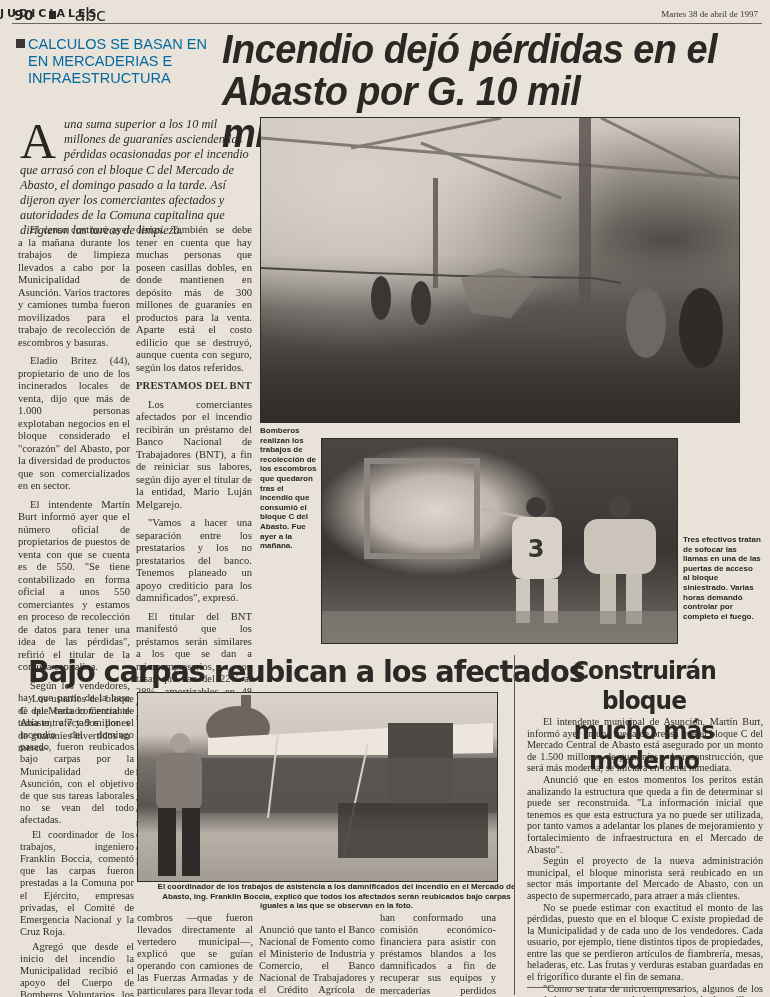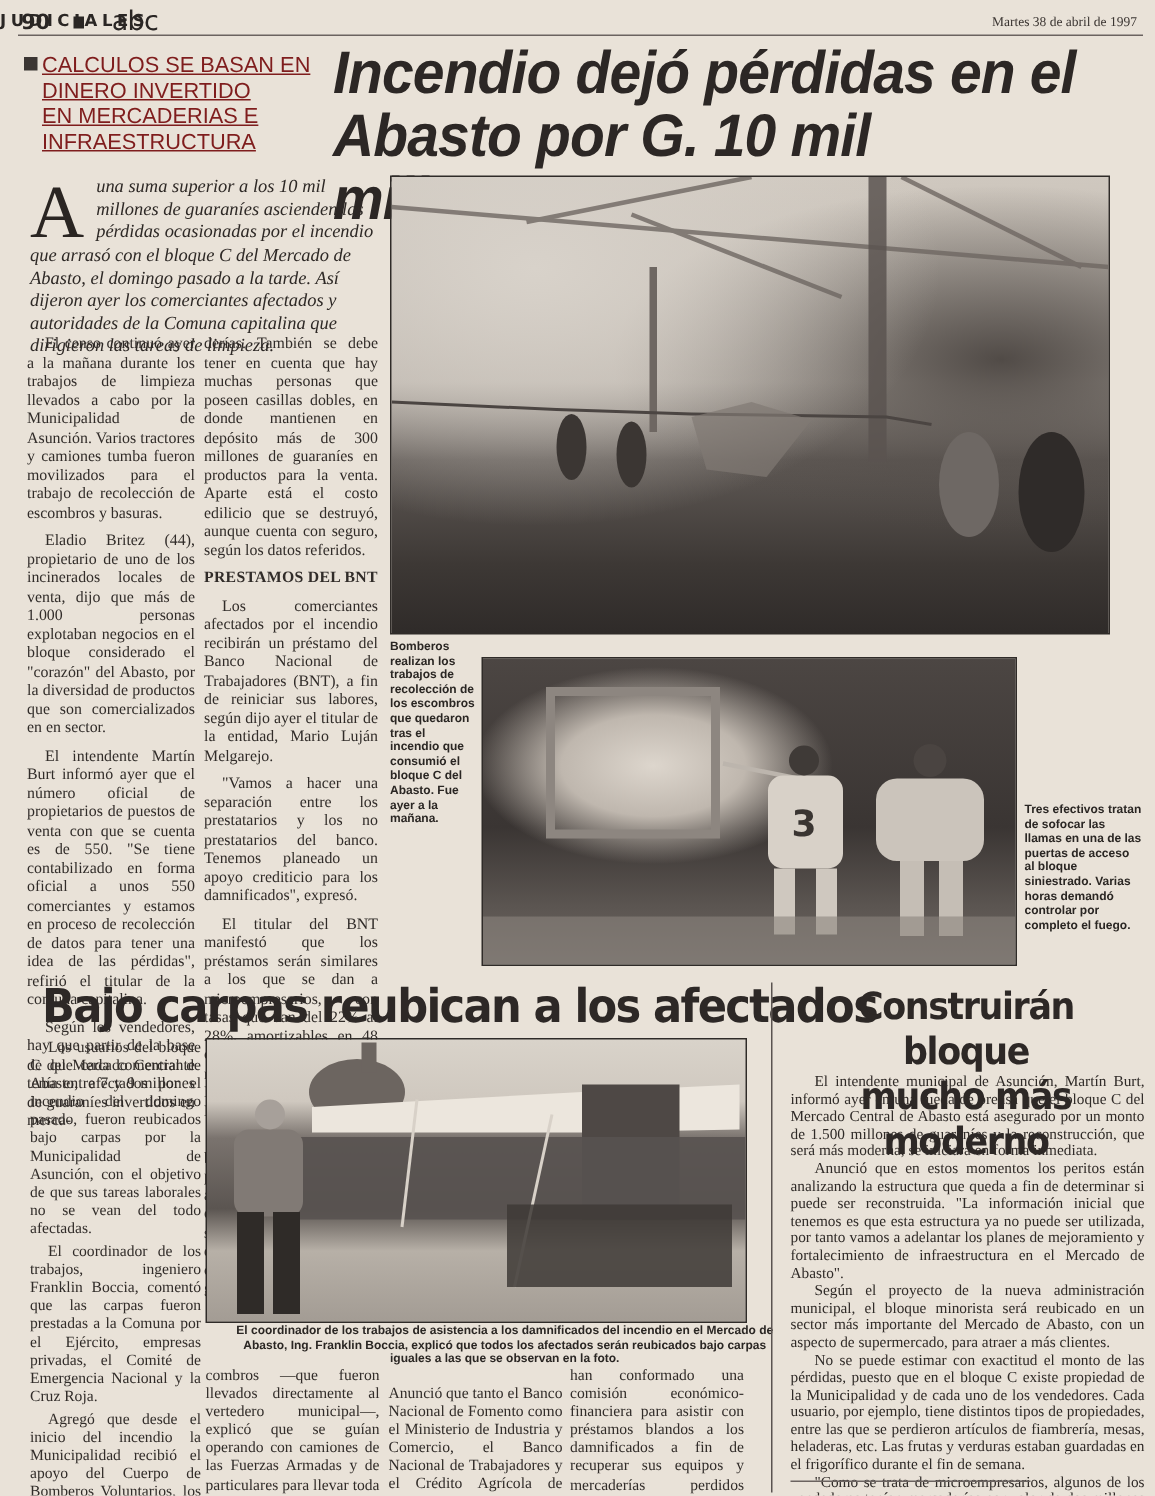--- a/index.html
+++ b/index.html
@@ -12,21 +12,21 @@
   .abs { position: absolute; }
   
   .hdr-left { left: 14px; top: 4px; font-family: "DejaVu Sans", sans-serif; font-weight: bold; font-size: 14px; color: #2a2624; display: flex; align-items: center; gap: 16px; }
   .hdr-left .sq { width: 7px; height: 8px; background: #2a2624; display: inline-block; }
   .hdr-left .logo { font-size: 18px; font-weight: normal; letter-spacing: -0.5px; margin-left: 2px; }
   .hdr-section { left: 0; width: 770px; top: 7px; font-family: "DejaVu Sans", sans-serif; font-size: 11px; font-weight: bold; letter-spacing: 3px; color: #2a2624; }
   .hdr-date { right: 12px; top: 9px; font-size: 9px; color: #3a3431; }
   .hdr-rule { left: 12px; width: 750px; top: 23px; height: 1px; background: #6b6360; }
 
   
-  .kicker { left: 16px; top: 36px; width: 200px; font-family: "Liberation Sans", sans-serif; font-size: 14.5px; line-height: 17px; color: #7f1d1d; text-transform: uppercase; text-decoration: underline; }
+  .kicker { left: 16px; top: 36px; width: 200px; font-family: "Liberation Sans", sans-serif; font-size: 14.5px; line-height: 17px; color: #0369a1; text-transform: uppercase; }
   .kicker .sq { display: inline-block; width: 9px; height: 9px; background: #3b3633; margin-right: 3px; vertical-align: 1px; }
   .kicker-line { display: block; padding-left: 12px; }
   .kicker-line.first { padding-left: 0; }
 
   
   .headline { left: 222px; top: 28px; width: 540px; font-family: "Liberation Sans", sans-serif; font-weight: bold; font-style: italic; font-size: 40px; line-height: 42px; color: #2c2725; letter-spacing: -0.6px; transform: scaleX(0.95); transform-origin: left top; }
 
   
   .lede { left: 20px; top: 117px; width: 232px; font-style: italic; font-size: 12.3px; line-height: 15.2px; color: #2e2926; }
   .lede .drop { float: left; font-size: 50px; line-height: 42px; font-style: normal; font-family: "Liberation Serif", serif; margin: 3px 8px 0 0; color: #2a2522; }
@@ -82,21 +82,20 @@
   <span>90</span>
   <span class="sq"></span>
   <span class="logo">abc</span>
 </div>
 <div class="abs hdr-section">JUDICIALES</div>
 <div class="abs hdr-date">Martes 38 de abril de 1997</div>
 <div class="abs hdr-rule"></div>
 
 <div class="abs kicker">
   <span class="kicker-line first"><span class="sq"></span><span>CALCULOS SE BASAN EN</span></span>
-  <span class="kicker-line">DINERO INVERTIDO</span>
   <span class="kicker-line">EN MERCADERIAS E</span>
   <span class="kicker-line">INFRAESTRUCTURA</span>
 </div>
 
 <div class="abs headline">
   <div>Incendio dejó pérdidas en el</div>
   <div>Abasto por G. 10 mil millones</div>
 </div>
 
 <div class="abs lede">

